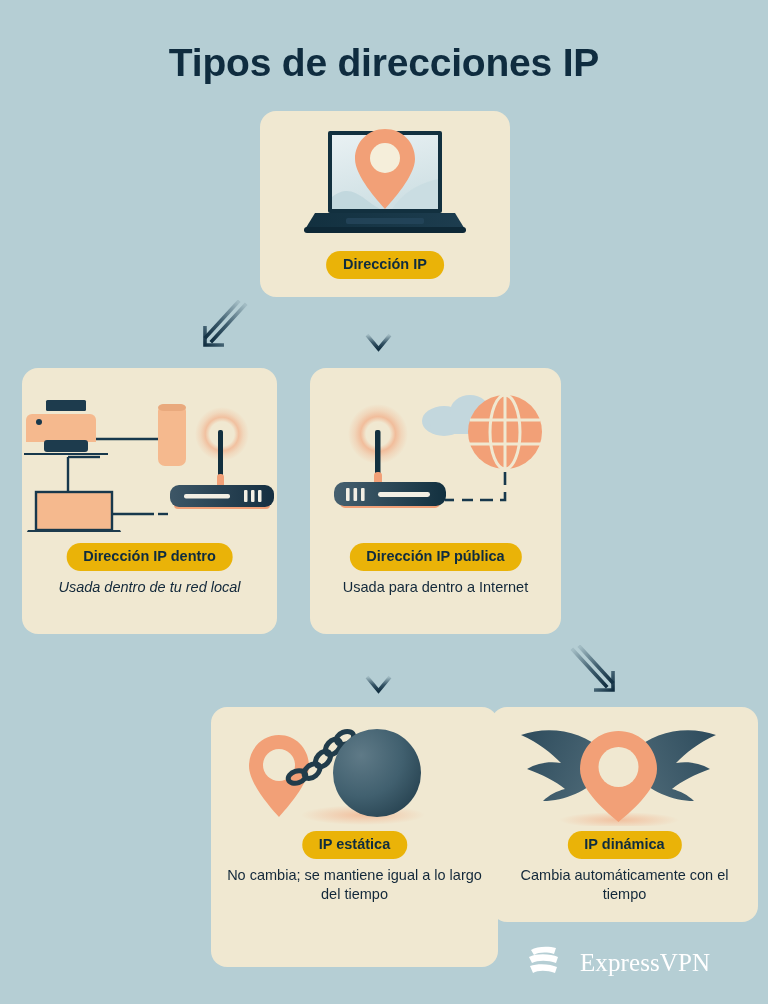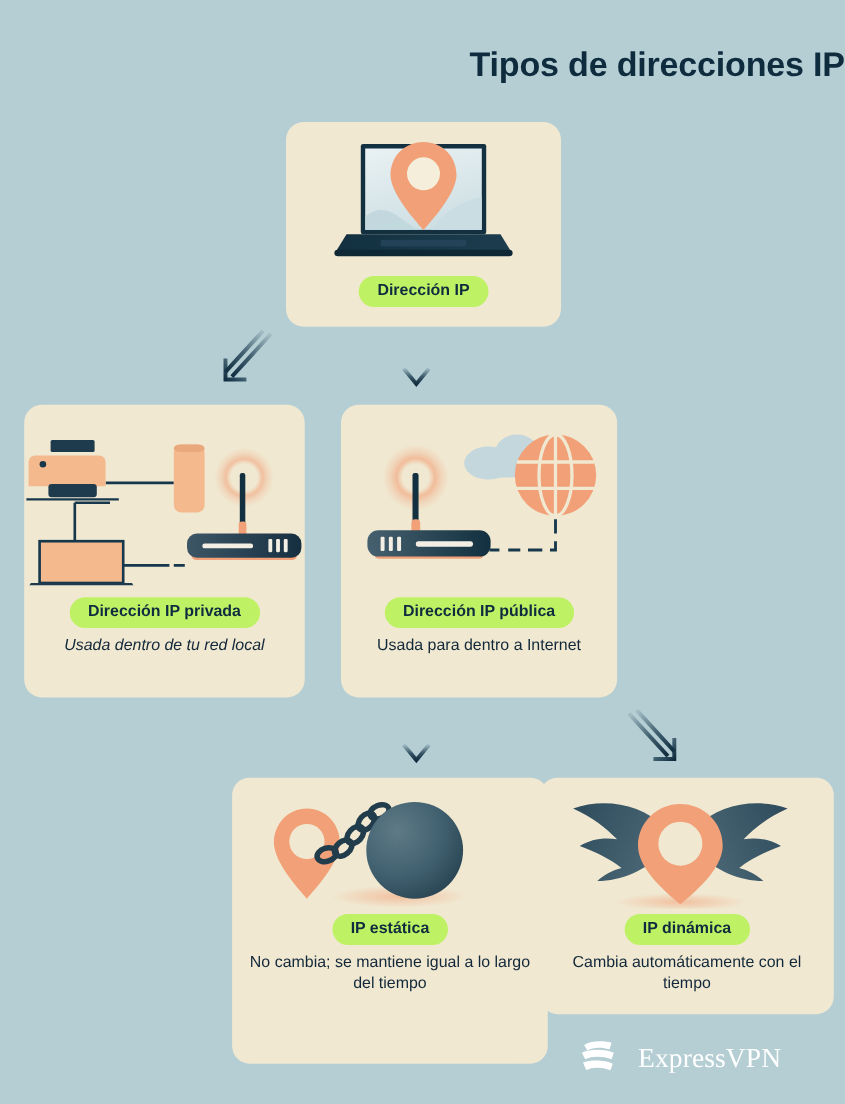--- a/index.html
+++ b/index.html
@@ -8,40 +8,40 @@
     background:#b5ced4;
     font-family:"Liberation Sans","DejaVu Sans",sans-serif;
     position:relative;overflow:hidden;
     -webkit-font-smoothing:antialiased;
   }
   .stage{position:absolute;inset:0;}
 
   
   .title{
     position:absolute;top:41px;left:0;width:768px;
-    text-align:right;
-    font-size:31px;font-weight:bold;color:#0f2c3f;
+    text-align:center;
+    font-size:39px;font-weight:bold;color:#0f2c3f;
     letter-spacing:-0.2px;
   }
 
   
   .card{
     position:absolute;
     background:#f0e8d1;
     border-radius:16px;
   }
   #card-root{left:260px;top:111px;width:250px;height:186px;}
   #card-private{left:22px;top:368px;width:255px;height:266px;}
   #card-public{left:310px;top:368px;width:251px;height:266px;}
   #card-static{left:211px;top:707px;width:255px;height:260px;padding-left:32px;}
   #card-dynamic{left:491px;top:707px;width:255px;height:215px;padding-left:12px;}
 
   .badge{
     position:absolute;left:50%;transform:translateX(-50%);
-    background:#bef264;color:#0f2c3f;
+    background:#eab308;color:#0f2c3f;
     font-size:14.5px;font-weight:bold;
     border-radius:14px;
     padding:6px 17px 7px 17px;
     white-space:nowrap;line-height:1.05;
   }
   .caption{
     position:absolute;left:0;width:100%;
     text-align:center;color:#12283a;
     font-size:14.5px;line-height:1.33;
     padding:0 14px;box-sizing:border-box;
@@ -175,21 +175,21 @@
           <rect x="195" y="92" width="7" height="26" rx="3" fill="#f2a077"></rect>
           <rect x="152" y="118" width="96" height="9" rx="4" fill="#f2a077"></rect>
           <rect x="148" y="103" width="104" height="22" rx="9" fill="url(#rt1)"></rect>
           <rect x="162" y="112" width="46" height="4.5" rx="2" fill="#f3efe4"></rect>
           <rect x="222" y="108" width="3.5" height="12" rx="1" fill="#f3efe4"></rect>
           <rect x="229" y="108" width="3.5" height="12" rx="1" fill="#f3efe4"></rect>
           <rect x="236" y="108" width="3.5" height="12" rx="1" fill="#f3efe4"></rect>
         </g>
       </svg>
     </div>
-    <div class="badge" style="top:175px;">Dirección IP privada</div>
+    <div class="badge" style="top:175px;">Dirección IP dentro</div>
     <div class="caption" style="top:210px;font-style:italic;">Usada dentro de tu red local</div>
   </div>
 
   <div class="card" id="card-public">
     <div class="art" style="top:14px;height:150px;">
       <svg viewBox="0 0 251 150" width="251" height="150">
         <defs>
           <linearGradient id="rt2" x1="0" y1="0" x2="1" y2="0">
             <stop offset="0" stop-color="#46606f"></stop>
             <stop offset="1" stop-color="#12303f"></stop>

